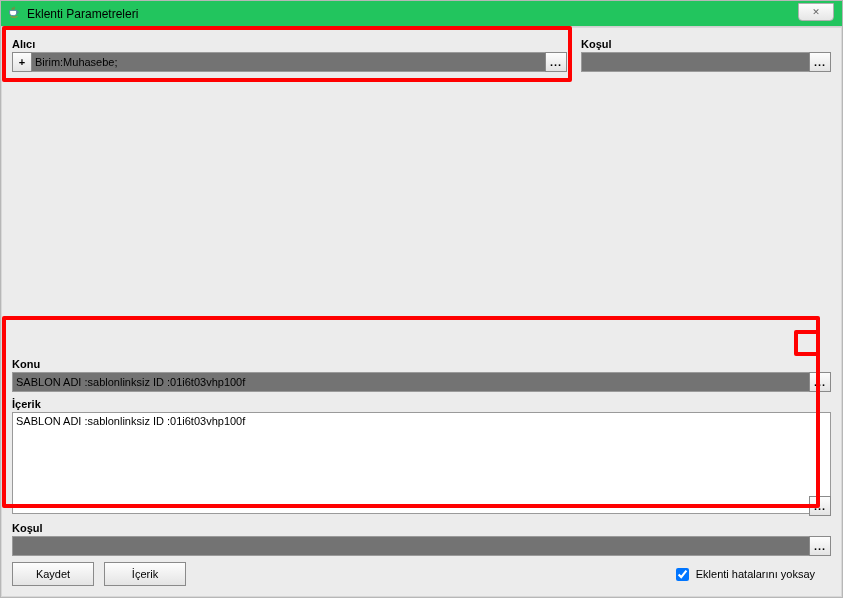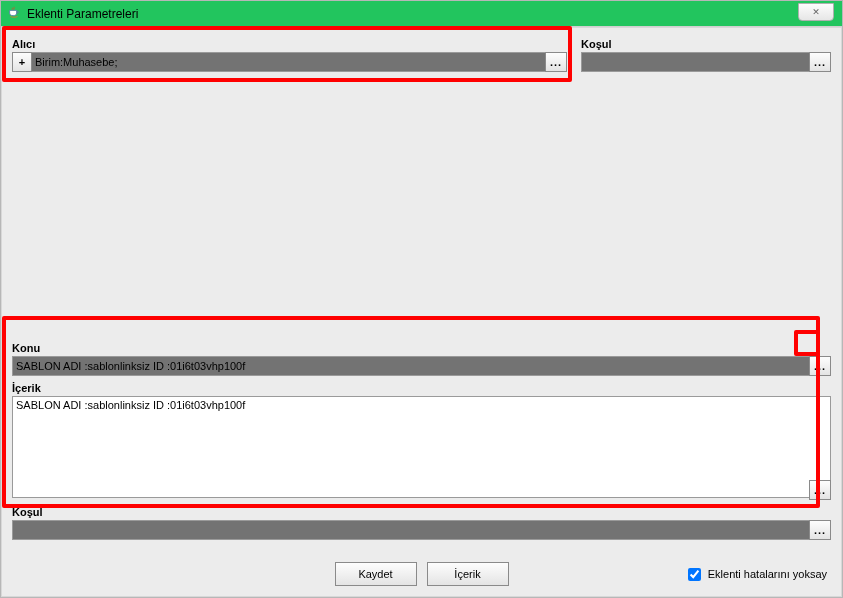--- a/index.html
+++ b/index.html
@@ -27,23 +27,23 @@
 
   .hl-red { border: 4px solid #ff0000; border-radius: 2px; position: absolute; pointer-events: none; }
 
   .alici-box { width: 555px; }
   .kosul-box { flex: 1; }
 
   .middle-gap { flex: 1; }
 
   .bottom-section { display: flex; flex-direction: column; gap: 6px; }
 
-  .btnbar { display: flex; align-items: center; justify-content: center; gap: 10px; margin-top: 16px; position: relative; }
+  .btnbar { display: flex; align-items: center; gap: 10px; margin-top: 0; position: relative; }
   .stdbtn { min-width: 82px; height: 24px; border: 1px solid #8a8a8a; background: linear-gradient(#fdfdfd,#e4e4e4); font-family: inherit; font-size: 11px; cursor: pointer; }
-  .chkwrap { position: absolute; right: 4px; display: flex; align-items: center; gap: 4px; }
+  .chkwrap { position: absolute; right: 16px; display: flex; align-items: center; gap: 4px; }
   .chkwrap input { width: 13px; height: 13px; }
 
   .konu-input { width: 100%; }
   .icerik-ta { width: 100%; height: 102px; }
 
   .java-cup { width: 14px; height: 14px; display: inline-block; }
 </style>
 </head>
 <body>
 

